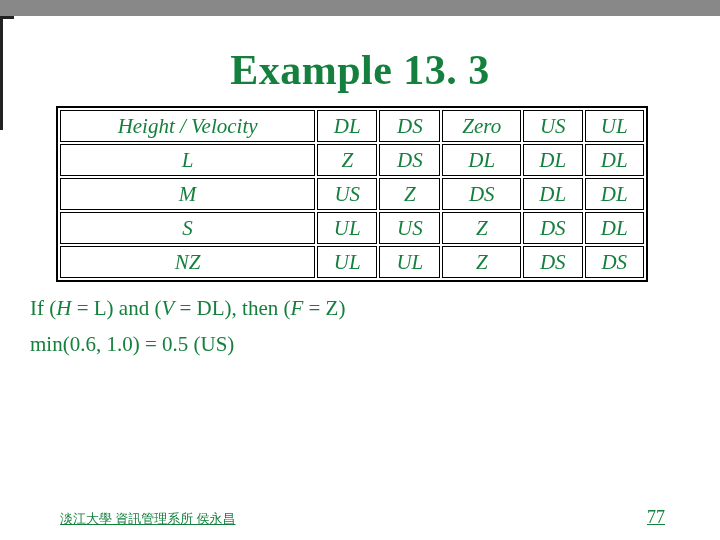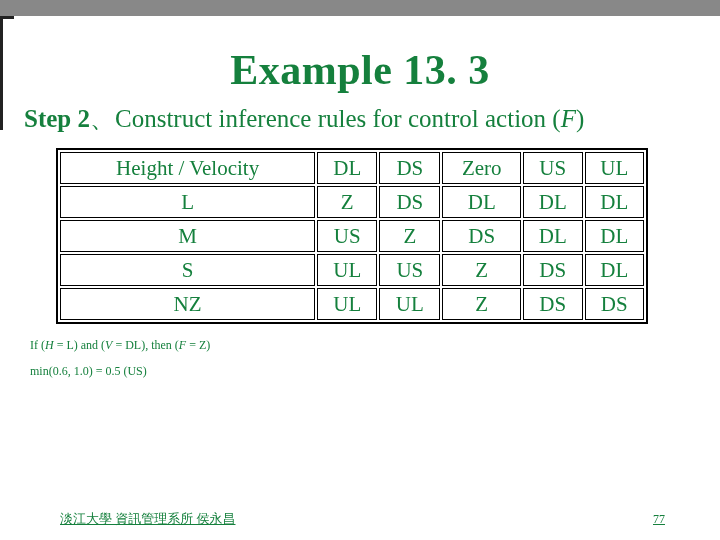--- a/index.html
+++ b/index.html
@@ -35,20 +35,21 @@
   .var { font-style: italic; }
   sub.idx { font-size: 15px; line-height: 0; }
 
   table.inference-table {
     border-collapse: separate;
     border-spacing: 2px;
     border: 2px solid #000;
     margin: 12px 0 0 56px;
     width: 592px;
     table-layout: fixed;
+    font-style: italic;
   }
   .inference-table th, .inference-table td {
     border: 1px solid #000;
     font-weight: normal;
     text-align: center;
     vertical-align: middle;
     font-size: 21px;
     height: 30px;
     padding: 0;
     overflow: hidden;
@@ -59,49 +60,48 @@
   col.c-ds { width: 10.5%; }
   col.c-zero { width: 13.5%; }
   col.c-us { width: 10.2%; }
   col.c-ul { width: 10.2%; }
 
   .step3-block { margin-top: 13px; }
   .step3-line2 { margin-left: 42px; }
 
   .rules-block {
     margin: 14px 0 0 30px;
-    font-size: 12px;
+    font-size: 21px;
   }
   .rule-line { display: flex; margin-bottom: 11px; }
   .rule-cond { width: 397px; flex: 0 0 397px; }
   .rule-calc { flex: 1; }
 
   .footer {
     position: absolute;
     left: 60px;
     right: 55px;
     bottom: 28px;
     display: flex;
     justify-content: space-between;
     align-items: baseline;
     font-size: 13px;
     text-decoration: underline;
   }
-  .footer .page-num { font-size: 12px; }
+  .footer .page-num { font-size: 18px; }
 </style>
 </head>
 <body>
 
 <div class="slide">
   <div class="artifact-left"></div>
   <div class="artifact-top"></div>
 
   <h1 class="title">Example 13. 3</h1>
 
-  <p class="step-line"><span class="step-label">Step 2</span><span>、</span><span>Construct inference rules for control action (</span><span class="var">F</span><span>)</span></p>
 
   <table class="inference-table">
     <colgroup>
       <col class="c-label">
         <col class="c-dl">
         <col class="c-ds">
         <col class="c-zero">
         <col class="c-us">
         <col class="c-ul">
     </colgroup>

